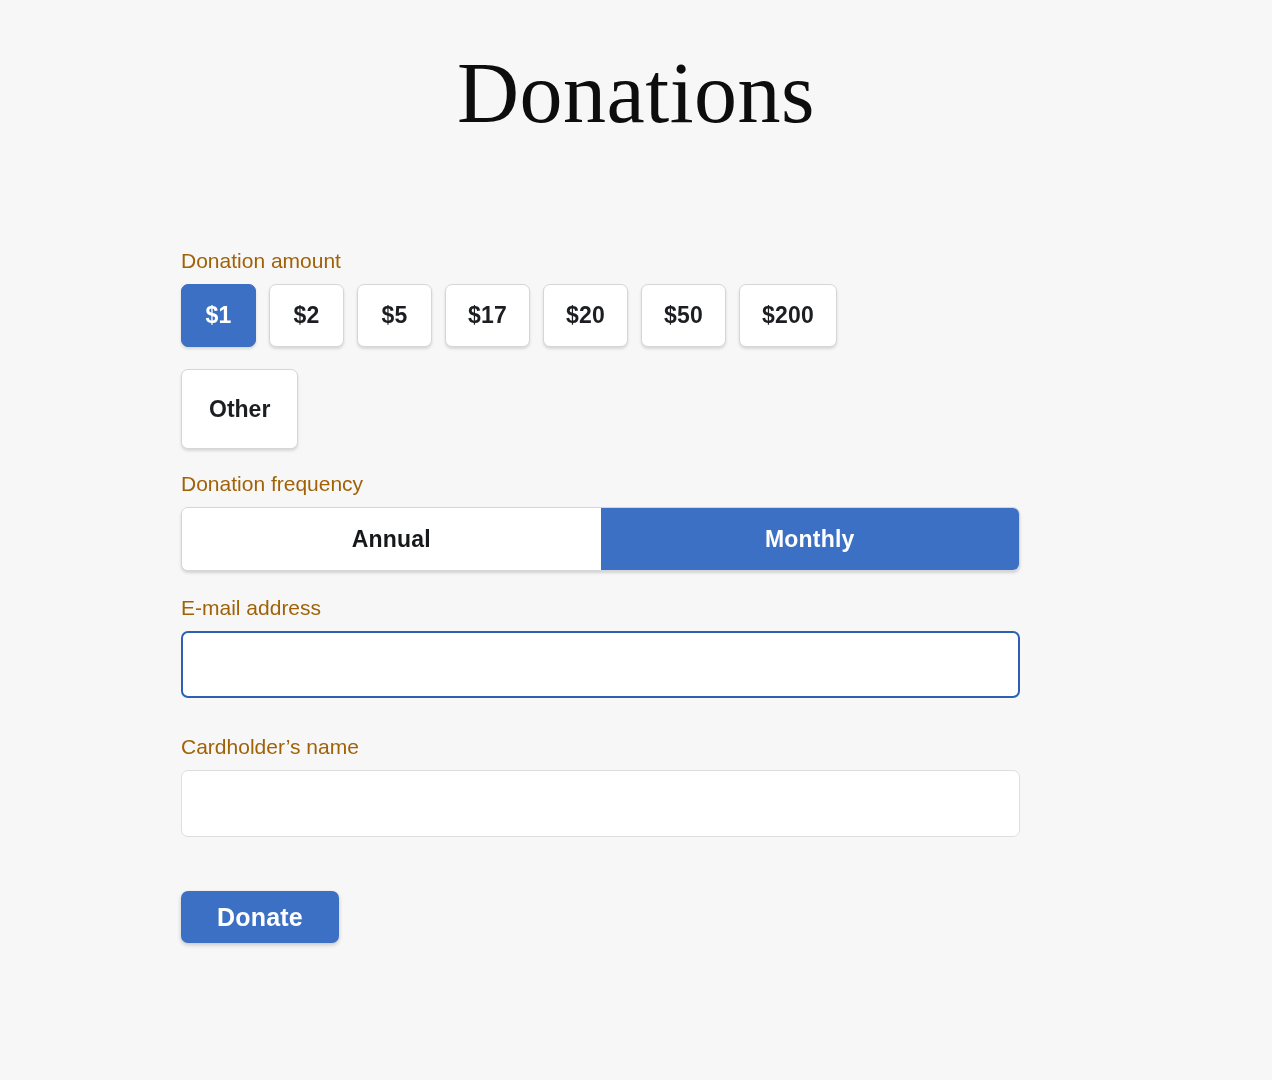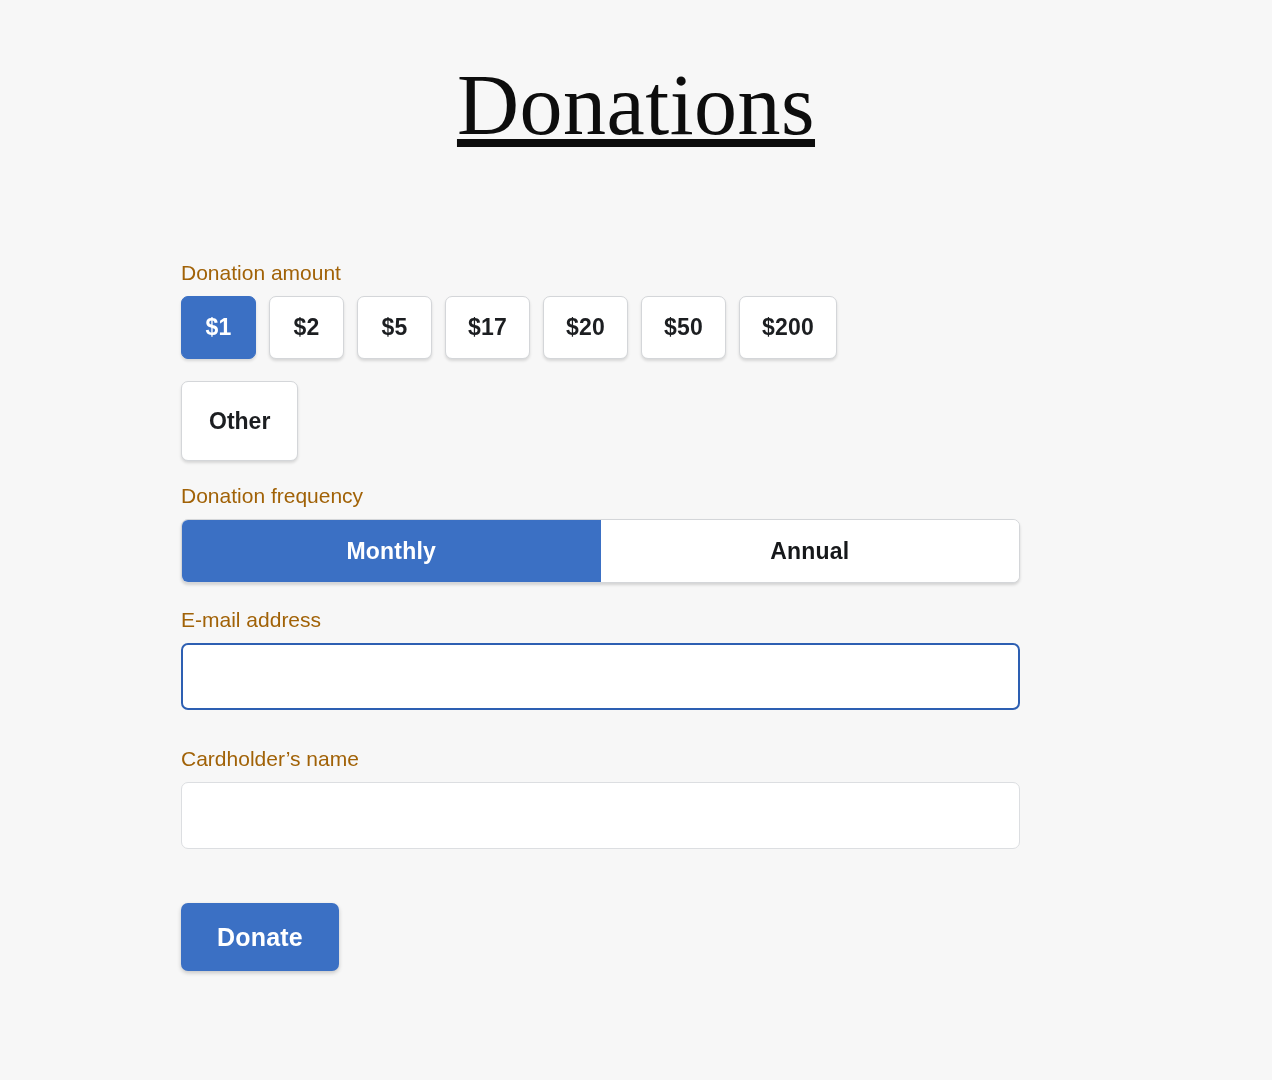--- a/index.html
+++ b/index.html
@@ -17,30 +17,29 @@
 
   .page {
     width: 1272px;
     height: 1080px;
     position: relative;
     box-sizing: border-box;
   }
 
   
   .page-title {
-    margin: 12px;
+    margin: 0;
     padding-top: 48px;
     text-align: center;
     font-family: "Liberation Serif", "DejaVu Serif", serif;
     font-weight: 400;
     font-size: 86px;
     line-height: 1.05;
     letter-spacing: 0.5px;
     color: #0d0d0d;
-    text-decoration: underline;
   }
 
   
   .form-wrap {
     position: absolute;
     left: 181px;
     top: 248px;
     width: 839px;
   }
 
@@ -174,21 +173,21 @@
   .text-input::placeholder {
     color: #9aa0a6;
   }
 
   .spacer-26 { height: 26px; }
   .spacer-44 { height: 44px; }
 
   
   .donate-btn {
     box-sizing: border-box;
-    height: 68px;
+    height: 52px;
     padding: 8px 30px;
     min-width: 158px;
     border: none;
     border-radius: 7px;
     background: #3b70c4;
     color: #ffffff;
     font-family: "Liberation Sans", sans-serif;
     font-size: 25px;
     font-weight: 700;
     letter-spacing: 0.2px;
@@ -222,22 +221,22 @@
     </div>
 
     <div class="other-row">
       <button class="other-btn">Other</button>
     </div>
 
     
     <div class="field-label">Donation frequency</div>
 
     <div class="freq-group">
+      <button class="freq-btn">Annual</button>
       <button class="freq-btn selected">Monthly</button>
-      <button class="freq-btn">Annual</button>
     </div>
 
     
     <div class="field-label">E-mail address</div>
 
     <div class="input-block">
       <input class="text-input focused" type="text" placeholder="" style="">
     </div>
 
     <div class="spacer-26"></div>

